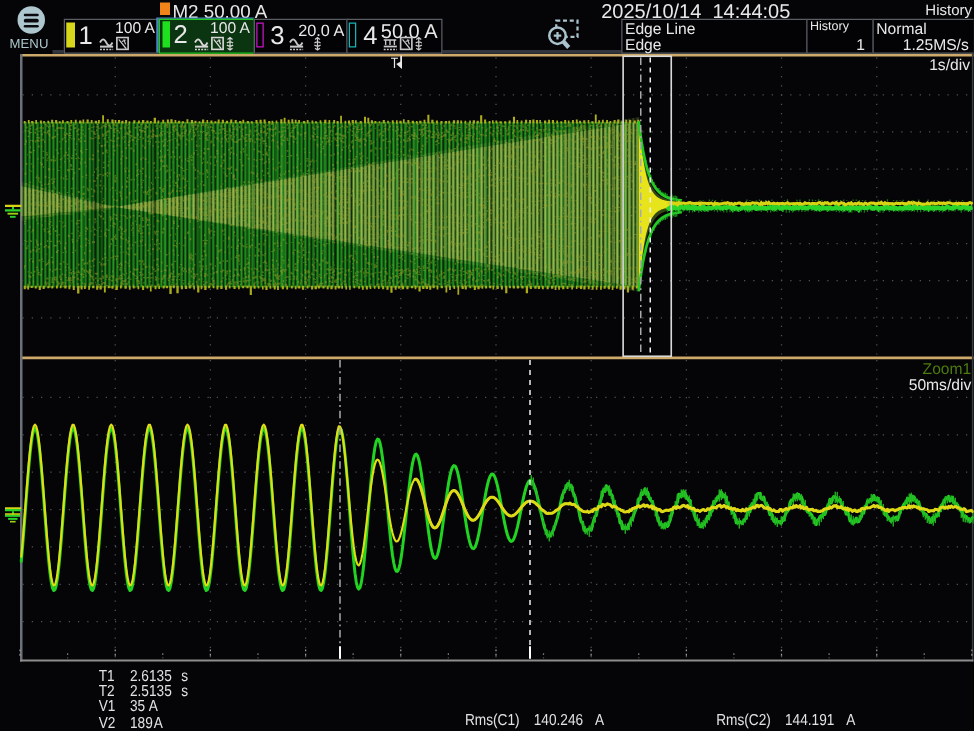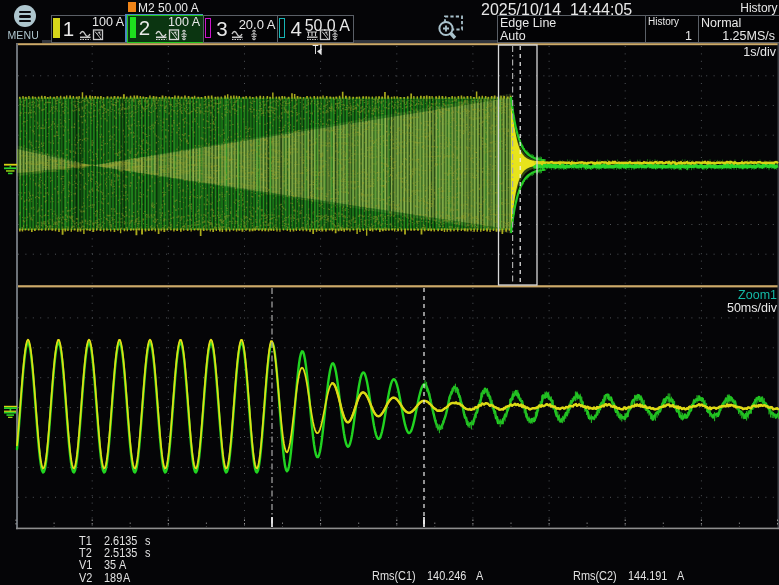--- a/index.html
+++ b/index.html
@@ -243,21 +243,21 @@
 <line x1="424" y1="517" x2="424" y2="527" stroke="#ffffff" stroke-width="1.6"></line>
 </svg>
 
 <div style="position:absolute;left:13.6px;top:4.6px;width:22.6px;height:22.6px;border-radius:50%;background:#aec6ce"></div>
 <div style="position:absolute;left:18.9px;top:10.6px;width:12.4px;height:2.9px;background:#0a0a0e;border-radius:1.5px"></div>
 <div style="position:absolute;left:18.9px;top:15.1px;width:12.4px;height:2.9px;background:#0a0a0e;border-radius:1.5px"></div>
 <div style="position:absolute;left:18.9px;top:19.6px;width:12.4px;height:2.9px;background:#0a0a0e;border-radius:1.5px"></div>
 <div class="t" style="left:7.5px;top:30.3px;color:#aec6ce;font-size:10.5px;font-weight:normal;letter-spacing:0.1px">MENU</div>
 
 <div style="position:absolute;left:128px;top:2px;width:7.5px;height:10px;background:#f08418"></div>
-<div class="t" style="left:138px;top:2.2px;font-size:12px">M2 50.00 A</div>
+<div class="t" style="left:138px;top:2.2px;font-size:15px">M2 50.00 A</div>
 
 <div style="position:absolute;left:42px;top:40.2px;width:737px;height:3px;background:#31353d"></div>
 
 <div style="position:absolute;left:50.5px;top:15px;width:74px;height:26px;border:1px solid #5a5f66;background:#030305"></div>
 <div style="position:absolute;left:125.3px;top:13.6px;width:77.4px;height:28.8px;background:#4a86c0"></div>
 <div style="position:absolute;left:126.5px;top:14.8px;width:75px;height:26.4px;border:1px solid #22c822;background:#0b3511"></div>
 <div style="position:absolute;left:203px;top:15px;width:73.5px;height:26px;border:1px solid #5a5f66;background:#030305"></div>
 <div style="position:absolute;left:277px;top:15px;width:74.5px;height:26px;border:1px solid #5a5f66;background:#030305"></div>
 
 <div style="position:absolute;left:53.4px;top:17.9px;width:6.4px;height:20px;background:#d6d61a"></div>
@@ -312,28 +312,28 @@
   <path d="M15.5,21 l4.5,5" stroke="#a9c2cc" stroke-width="3.4"></path>
 </svg>
 
 <div class="t" style="left:481px;top:1.6px;font-size:16px">2025/10/14  14:44:05</div>
 <div class="t" style="left:777.6px;top:1.6px;font-size:12px;transform:translateX(-100%)">History</div>
 
 <div style="position:absolute;left:496.5px;top:15px;width:147px;height:26px;border:1px solid #5a5f66;background:#030305"></div>
 <div style="position:absolute;left:644.5px;top:15px;width:52px;height:26px;border:1px solid #5a5f66;background:#030305"></div>
 <div style="position:absolute;left:697.5px;top:15px;width:80.5px;height:26px;border:1px solid #5a5f66;background:#030305"></div>
 <div class="t" style="left:500px;top:16.6px;font-size:12.5px">Edge Line</div>
-<div class="t" style="left:500px;top:29.6px;font-size:12.5px">Auto</div>
+<div class="t" style="left:500px;top:29.6px;font-size:12.5px">Edge</div>
 <div class="t" style="left:648px;top:16.6px;font-size:10px">History</div>
 <div class="t" style="left:692px;top:29.6px;font-size:12.5px;transform:translateX(-100%)">1</div>
 <div class="t" style="left:701px;top:16.6px;font-size:12.5px">Normal</div>
 <div class="t" style="left:775px;top:29.6px;font-size:12.5px;transform:translateX(-100%)">1.25MS/s</div>
 
 <div class="t" style="left:776px;top:45.6px;font-size:12.5px;transform:translateX(-100%)">1s/div</div>
-<div class="t" style="left:777px;top:289px;font-size:12.5px;color:#14b8a6;transform:translateX(-100%)">Zoom1</div>
+<div class="t" style="left:777px;top:289px;font-size:12.5px;color:#4d7c0f;transform:translateX(-100%)">Zoom1</div>
 <div class="t" style="left:777px;top:302px;font-size:12.5px;transform:translateX(-100%)">50ms/div</div>
 
 <div class="m" style="left:78.5px;top:534.5px">T1</div>
 <div class="m" style="left:104.1px;top:534.5px">2.6135</div>
 <div class="m" style="left:144.5px;top:534.5px">s</div>
 <div class="m" style="left:78.5px;top:546.9px">T2</div>
 <div class="m" style="left:104.1px;top:546.9px">2.5135</div>
 <div class="m" style="left:144.5px;top:546.9px">s</div>
 <div class="m" style="left:78.5px;top:559.3px">V1</div>
 <div class="m" style="left:104.1px;top:559.3px">35</div>

